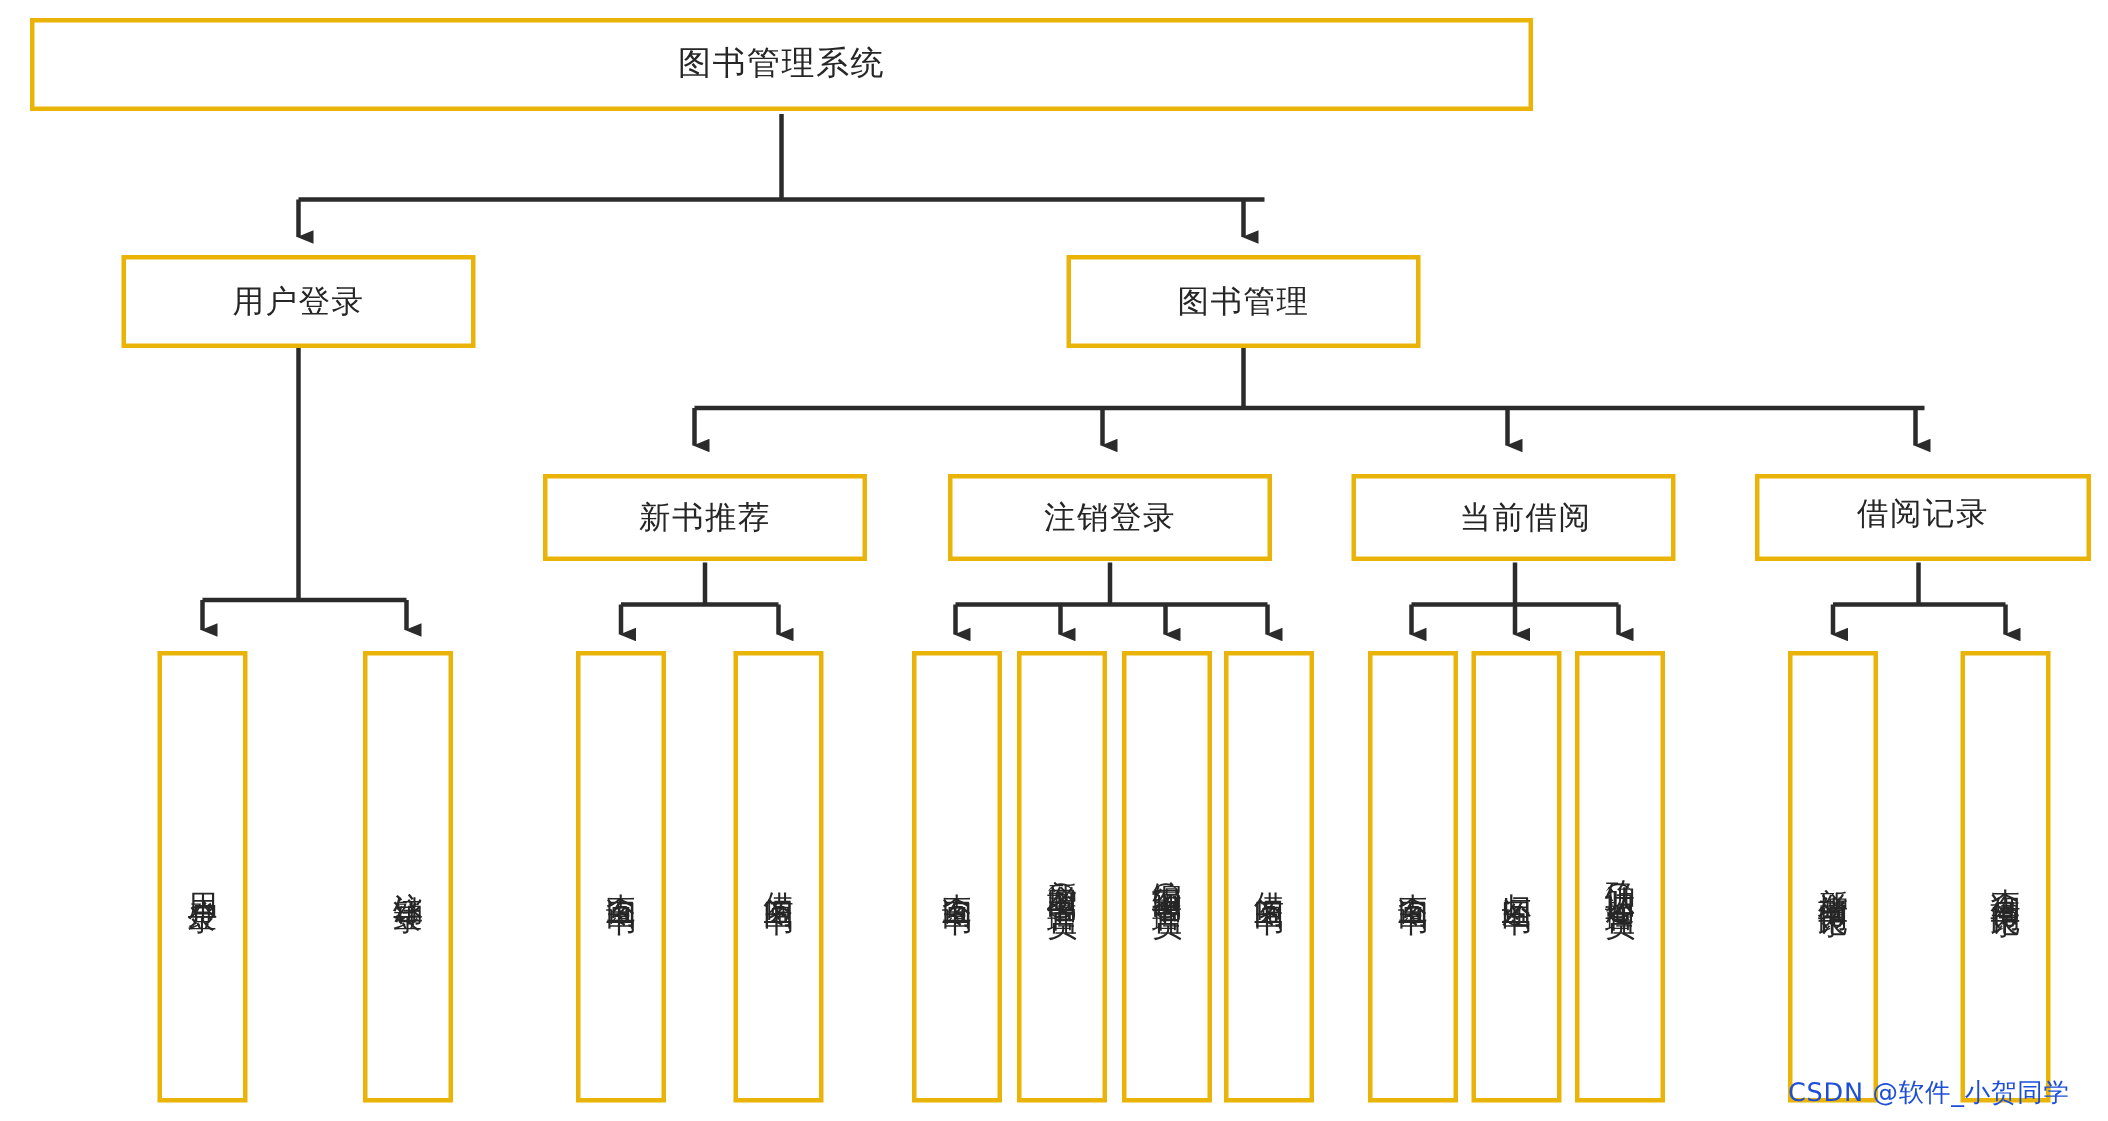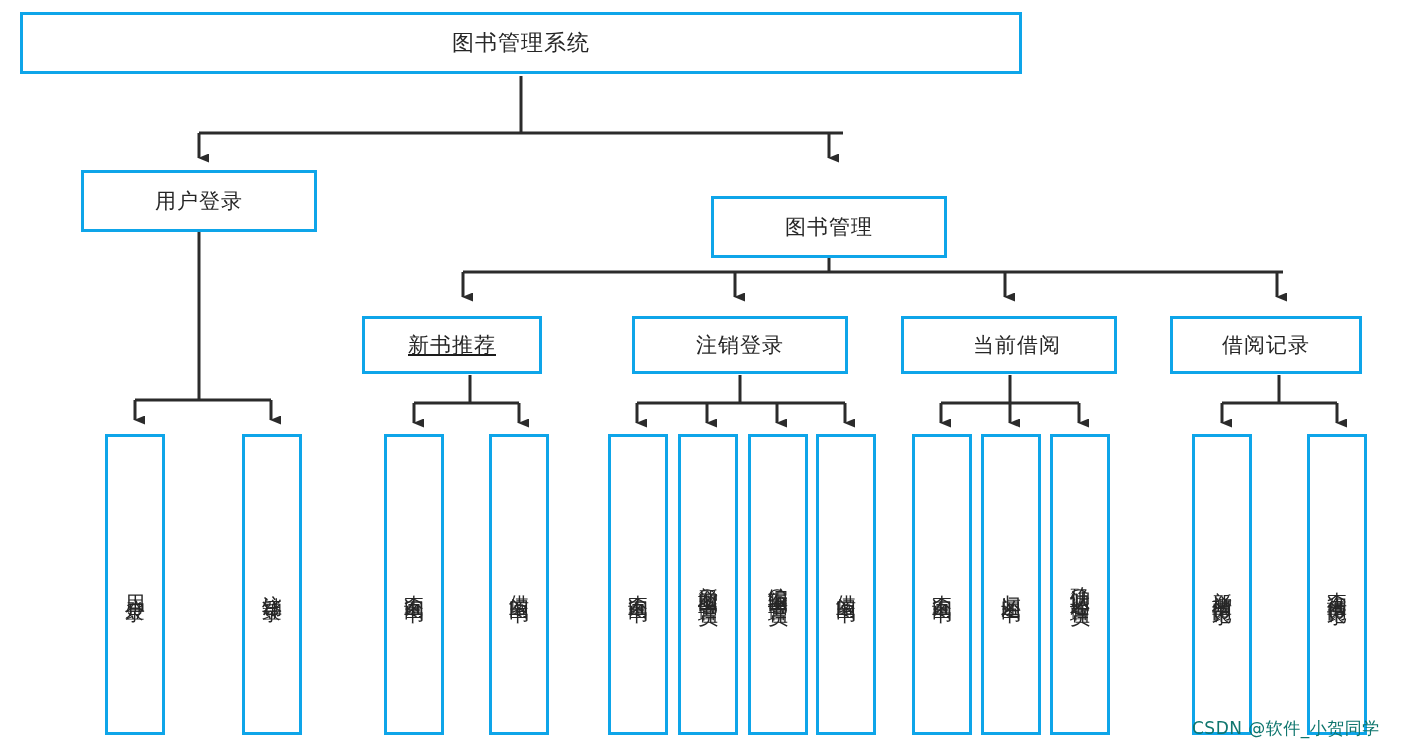--- a/index.html
+++ b/index.html
@@ -23,21 +23,21 @@
     left: 0;
     top: 0;
     width: 1405px;
     height: 747px;
     pointer-events: none;
   }
   .node {
     position: absolute;
     box-sizing: border-box;
     background: #ffffff;
-    border: 3px solid #0ea5e9;
+    border: 3px solid #eab308;
     display: flex;
     align-items: center;
     justify-content: center;
     color: #1b1b1b;
     z-index: 3;
   }
   .node-label {
     font-size: 21px;
     line-height: 1.18;
     letter-spacing: 1px;
@@ -56,21 +56,21 @@
   .node.root .node-label {
     font-size: 22px;
   }
   .node.level2 .node-label,
   .node.level3 .node-label {
     font-size: 21px;
   }
   .watermark {
     position: absolute;
     font-size: 17px;
-    color: #0f766e;
+    color: #1d4ed8;
     letter-spacing: 0.5px;
     white-space: nowrap;
     z-index: 6;
     font-family: "DejaVu Sans", "Liberation Sans", sans-serif;
   }
 </style>
 </head>
 <body>
 
 <div id="diagram-canvas">
@@ -137,34 +137,34 @@
     </g>
   </svg>
 
   <div class="node root" style="left:20px; top:12px; width:1002px; height:62px;">
     <span class="node-label">图书管理系统</span>
   </div>
 
   <div class="node level2" style="left:81px; top:170px; width:236px; height:62px;">
     <span class="node-label">用户登录</span>
   </div>
-  <div class="node level2" style="left:711px; top:170px; width:236px; height:62px;margin-top:26px;">
+  <div class="node level2" style="left:711px; top:170px; width:236px; height:62px;">
     <span class="node-label">图书管理</span>
   </div>
 
-  <div class="node level3" style="left:362px; top:316px; width:180px; height:58px;text-decoration:underline;">
+  <div class="node level3" style="left:362px; top:316px; width:216px; height:58px;">
     <span class="node-label">新书推荐</span>
   </div>
   <div class="node level3" style="left:632px; top:316px; width:216px; height:58px;">
     <span class="node-label">注销登录</span>
   </div>
   <div class="node level3" style="left:901px; top:316px; width:216px; height:58px;padding-left:16px;">
     <span class="node-label">当前借阅</span>
   </div>
-  <div class="node level3" style="left:1170px; top:316px; width:192px; height:58px;">
+  <div class="node level3" style="left:1170px; top:316px; width:224px; height:58px;font-family:Liberation Mono, monospace;">
     <span class="node-label">借阅记录</span>
   </div>
 
   <div class="node leaf" style="left:105px; top:434px; width:60px; height:301px;">
     <span class="node-label">用户登录</span>
   </div>
   <div class="node leaf" style="left:242px; top:434px; width:60px; height:301px;">
     <span class="node-label">注销登录</span>
   </div>
 

